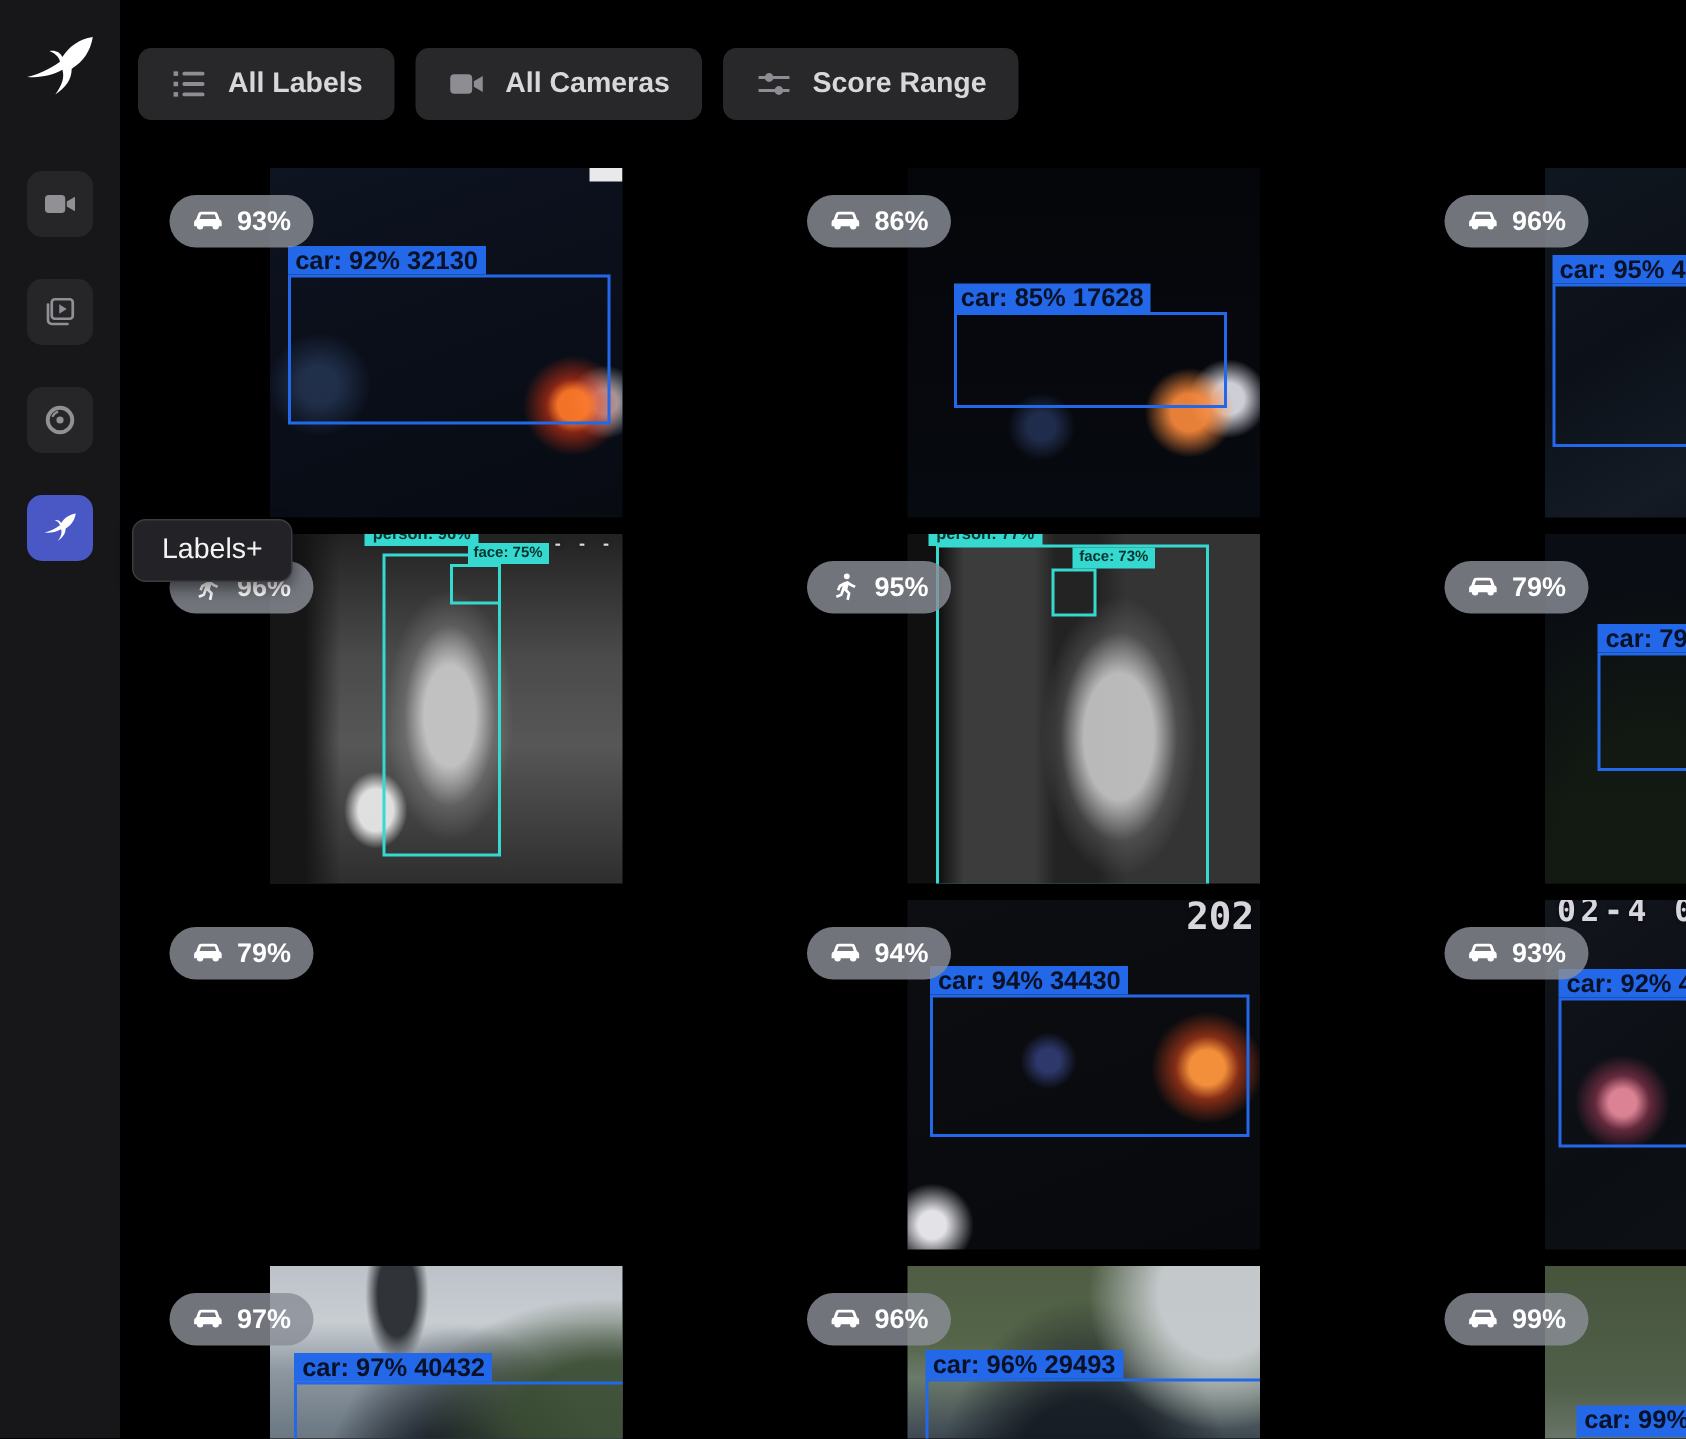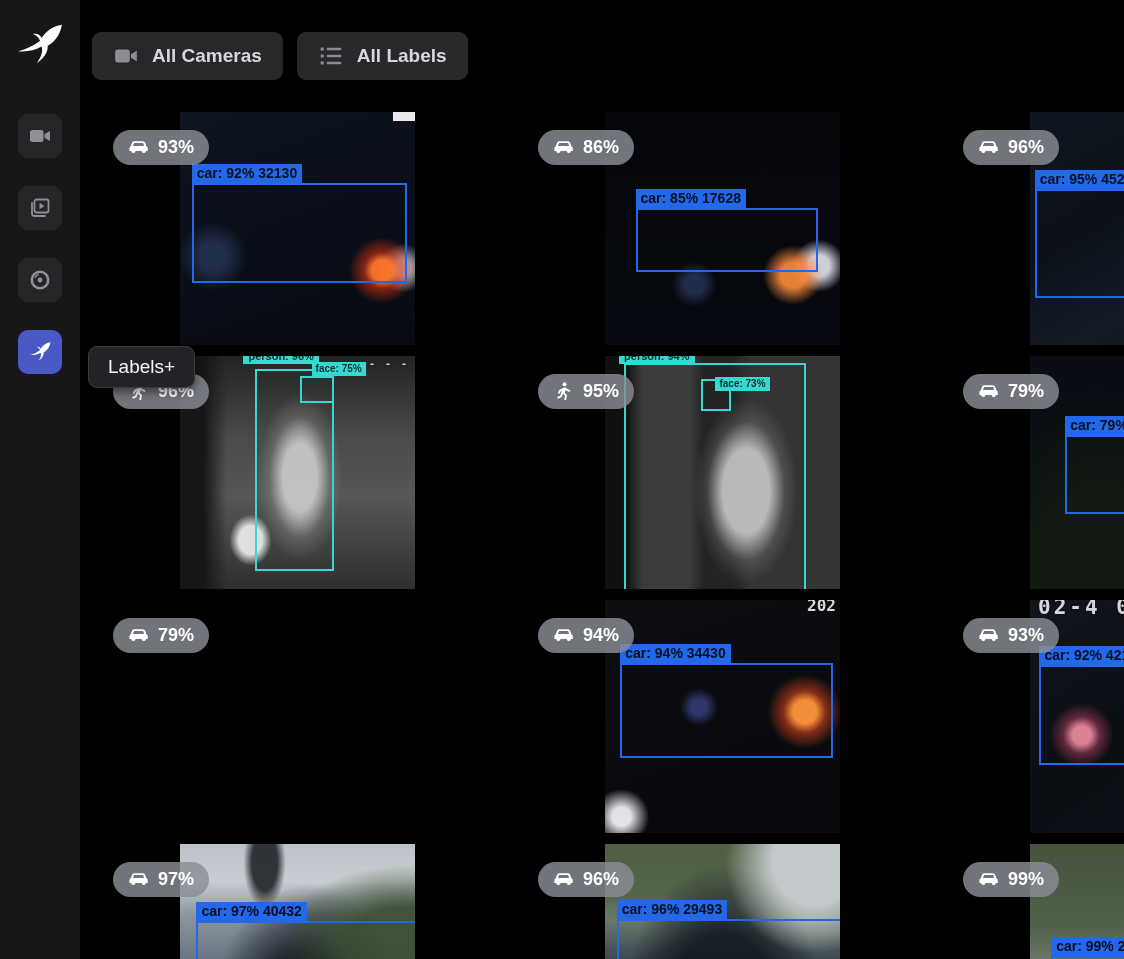--- a/index.html
+++ b/index.html
@@ -30,21 +30,21 @@
   .grid{position:absolute;left:96px;top:112px;display:grid;
     grid-template-columns:repeat(3,425px);grid-auto-rows:244px;z-index:1;}
   .cell{position:relative;width:425px;height:244px;}
   .badge{position:absolute;left:17px;top:18px;z-index:3;display:flex;align-items:flex-start;
     gap:9px;background:rgba(138,142,150,.82);border-radius:999px;padding:7px 15px;
     color:#fff;font-size:18px;font-weight:bold;}
   .badge svg{width:21px;height:21px;}
   .thumb{position:absolute;left:84px;top:0;width:235px;height:233px;overflow:hidden;cursor:pointer;}
   .bbox{position:absolute;border:2px solid #2368e8;}
   .blabel{position:absolute;background:#2368e8;color:#081126;font-weight:bold;
-    font-size:14px;line-height:15px;padding:2px 5px;white-space:nowrap;z-index:2;}
+    font-size:17px;line-height:15px;padding:2px 5px;white-space:nowrap;z-index:2;}
   .person .bbox,.person .fbox{border-color:#35d9cf;}
   .person .blabel,.person .flabel,.person .toplabel{background:#35d9cf;color:#07332e;}
   .fbox{position:absolute;border:2px solid #35d9cf;}
   .flabel{position:absolute;background:#35d9cf;color:#07332e;font-weight:bold;
     font-size:10px;line-height:12px;padding:1px 4px;white-space:nowrap;z-index:2;}
   .toplabel{position:absolute;top:-7px;background:#35d9cf;color:#07332e;font-weight:bold;
     font-size:11px;line-height:13px;padding:1px 5px;white-space:nowrap;z-index:2;}
   .osd{position:absolute;color:rgba(232,232,238,.92);font-weight:bold;z-index:2;
     font-family:"DejaVu Sans Mono",monospace;text-shadow:0 0 3px rgba(0,0,0,.6);}
   .deco-white{position:absolute;right:0;top:0;width:22px;height:9px;background:#e9e9ec;z-index:2;}
@@ -76,21 +76,21 @@
   .t3 .bbox{left:32%;top:5.5%;width:32%;height:85%;}
   .t3 .fbox{left:51%;top:8.5%;width:13%;height:10%;}
   .t3 .flabel{left:56%;top:calc(8.5% - 14px);}
   .t3 .toplabel{left:27%;}
   .t3 .osd{right:6px;top:2px;font-size:10px;letter-spacing:2px;}
   .t4{background:
     radial-gradient(ellipse 22% 40% at 60% 58%,rgba(198,198,198,.92) 0 45%,rgba(135,135,135,.3) 75%,transparent 100%),
     linear-gradient(90deg,#101010 0 9%,#3c3c3c 16% 36%,#232323 42% 54%,#343434 62% 100%);}
   .t4 .bbox{left:8%;top:3%;width:76%;height:96%;}
   .t4 .fbox{left:41%;top:10%;width:11%;height:12%;}
-  .t4 .flabel{left:47%;top:calc(10% - 14px);margin-top:12px;}
+  .t4 .flabel{left:47%;top:calc(10% - 14px);}
   .t4 .toplabel{left:6%;}
   .t5{background:
     radial-gradient(circle at 62% 44%,rgba(195,230,255,.95) 0 5%,rgba(120,180,230,.5) 11%,transparent 22%),
     radial-gradient(ellipse at 30% 96%,rgba(18,26,18,.95) 0 28%,transparent 60%),
     linear-gradient(#0a0d13 0 70%,#0d1410 78% 100%);}
   .t5 .bbox{left:15%;top:34%;width:95%;height:32%;}
   .t5 .blabel{left:15%;top:calc(34% - 19px);}
   .t6{background:
     radial-gradient(circle at 90% 38%,rgba(240,120,200,.8) 0 4%,rgba(200,60,140,.4) 8%,transparent 15%),
     radial-gradient(circle at 9% 93%,rgba(255,240,200,.9) 0 3%,transparent 9%),
@@ -98,21 +98,21 @@
     linear-gradient(#0b0d10,#08090b);}
   .t6 .bbox{left:5%;top:22%;width:90%;height:39%;}
   .t6 .blabel{left:5%;top:calc(22% - 19px);}
   .t7{background:
     radial-gradient(circle at 85% 48%,rgba(255,150,60,.95) 0 5%,rgba(255,80,30,.5) 9%,transparent 16%),
     radial-gradient(circle at 7% 93%,rgba(250,250,255,.9) 0 3%,transparent 9%),
     radial-gradient(circle at 40% 46%,rgba(90,110,220,.45) 0 4%,transparent 10%),
     linear-gradient(160deg,#0c0e12,#08090c);}
   .t7 .bbox{left:6.5%;top:27%;width:89%;height:39%;}
   .t7 .blabel{left:6.5%;top:calc(27% - 19px);}
-  .t7 .osd{right:4px;top:-4px;font-size:16px;}
+  .t7 .osd{right:4px;top:-4px;font-size:25px;}
   .t8{background:
     radial-gradient(circle at 22% 58%,rgba(255,150,170,.85) 0 4%,rgba(230,80,120,.4) 8%,transparent 14%),
     linear-gradient(145deg,#12161d 0%,#0b0e13 50%,#10141a 100%);}
   .t8 .bbox{left:4%;top:28%;width:110%;height:41%;}
   .t8 .blabel{left:4%;top:calc(28% - 19px);}
   .t8 .osd{left:8px;top:-5px;font-size:21px;letter-spacing:3px;}
   .t9{background:
     radial-gradient(ellipse at 96% 42%,rgba(58,76,48,.9) 0 18%,transparent 40%),
     radial-gradient(ellipse 9% 20% at 36% 8%,rgba(40,44,48,.95) 0 60%,transparent 100%),
     radial-gradient(circle at 17% 89%,rgba(255,90,60,.85) 0 3%,transparent 9%),
@@ -205,29 +205,35 @@
         </svg>
     </div>
   </div>
 </nav>
 
 <div class="tooltip">Labels+</div>
 
 <div class="toolbar">
   <div class="fbtn">
     <svg>
+        <use href="#i-list"></use>
+      </svg>
+    <span>All Labels</span>
+  </div>
+  <div class="fbtn">
+    <svg>
         <use href="#i-cam"></use>
       </svg>
     <span>All Cameras</span>
   </div>
   <div class="fbtn">
     <svg>
-        <use href="#i-list"></use>
+        <use href="#i-sliders"></use>
       </svg>
-    <span>All Labels</span>
+    <span>Score Range</span>
   </div>
 </div>
 
 <div class="grid">
 
   <div class="cell">
     <div class="badge">
       <svg>
           <use href="#i-car"></use>
         </svg>
@@ -283,21 +289,21 @@
   </div>
 
   <div class="cell">
     <div class="badge">
       <svg>
           <use href="#i-person"></use>
         </svg>
       <span>95%</span>
     </div>
     <div class="thumb t4 person">
-      <div class="toplabel">person: 94%</div>
+      <div class="toplabel">person: 77%</div>
       <div class="bbox"></div>
       <div class="fbox"></div>
       <div class="flabel">face: 73%</div>
     </div>
   </div>
 
   <div class="cell">
     <div class="badge">
       <svg>
           <use href="#i-car"></use>

